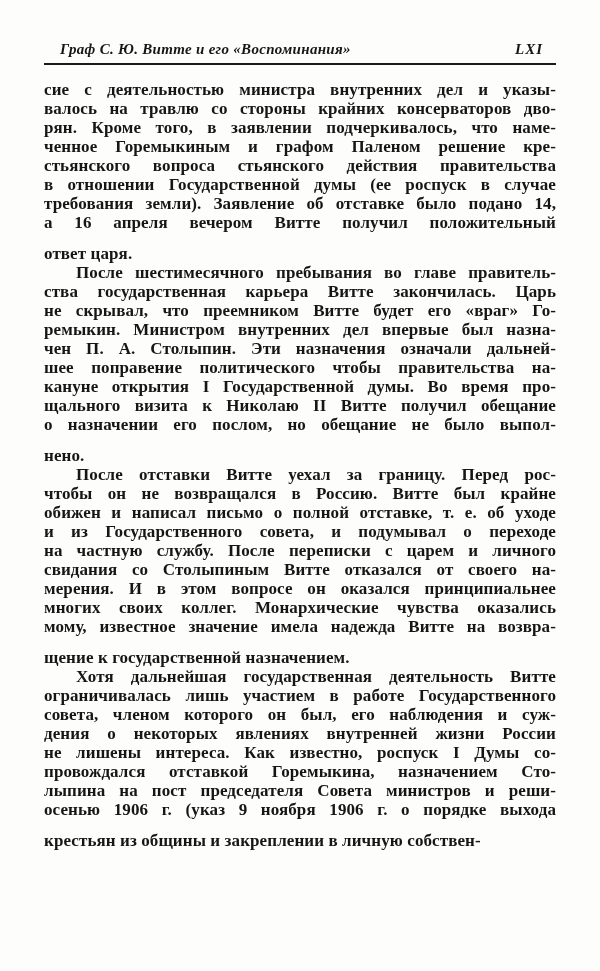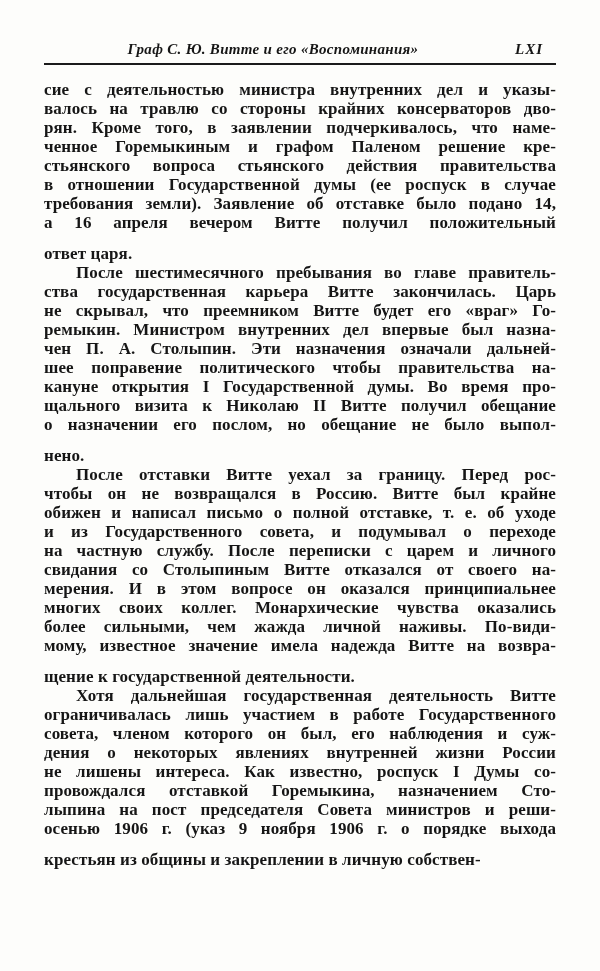--- a/index.html
+++ b/index.html
@@ -25,21 +25,21 @@
     height: 20px;
     font-style: italic;
     font-size: 15px;
     line-height: 18px;
     font-weight: bold;
   }
   .running-title {
     position: absolute;
     left: 16px;
     right: 70px;
-    text-align: center;
+    text-align: left;
     letter-spacing: 0.3px;
     white-space: nowrap;
   }
   .page-number {
     position: absolute;
     right: 13px;
     top: 0;
     letter-spacing: 1px;
   }
   .head-rule {
@@ -105,23 +105,22 @@
       </div>
       <div class="paragraph">
         <div class="line indent">После отставки Витте уехал за границу. Перед рос-</div>
         <div class="line">чтобы он не возвращался в Россию. Витте был крайне</div>
         <div class="line">обижен и написал письмо о полной отставке, т. е. об уходе</div>
         <div class="line">и из Государственного совета, и подумывал о переходе</div>
         <div class="line">на частную службу. После переписки с царем и личного</div>
         <div class="line">свидания со Столыпиным Витте отказался от своего на-</div>
         <div class="line">мерения. И в этом вопросе он оказался принципиальнее</div>
         <div class="line">многих своих коллег. Монархические чувства оказались</div>
-        <div class="line">более сильными, чем жажда личной наживы. По-види-</div>
         <div class="line">мому, известное значение имела надежда Витте на возвра-</div>
-        <div class="line last">щение к государственной деятельности.</div>
+        <div class="line last">щение к государственной назначением.</div>
       </div>
       <div class="paragraph">
         <div class="line indent">Хотя дальнейшая государственная деятельность Витте</div>
         <div class="line">ограничивалась лишь участием в работе Государственного</div>
         <div class="line">совета, членом которого он был, его наблюдения и суж-</div>
         <div class="line">дения о некоторых явлениях внутренней жизни России</div>
         <div class="line">не лишены интереса. Как известно, роспуск I Думы со-</div>
         <div class="line">провождался отставкой Горемыкина, назначением Сто-</div>
         <div class="line">лыпина на пост председателя Совета министров и реши-</div>
         <div class="line">осенью 1906 г. (указ 9 ноября 1906 г. о порядке выхода</div>

